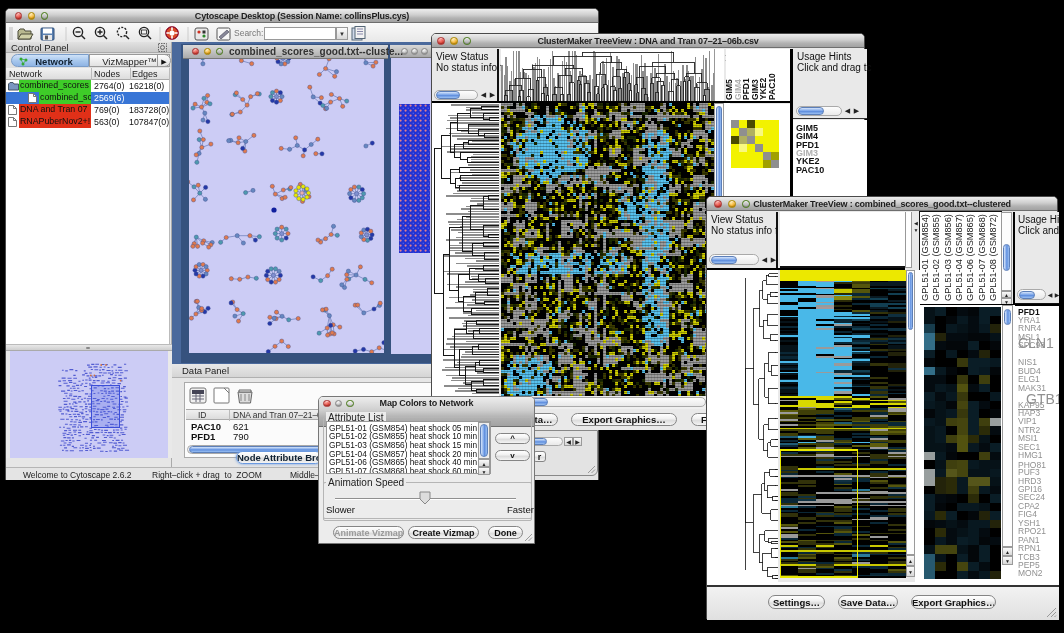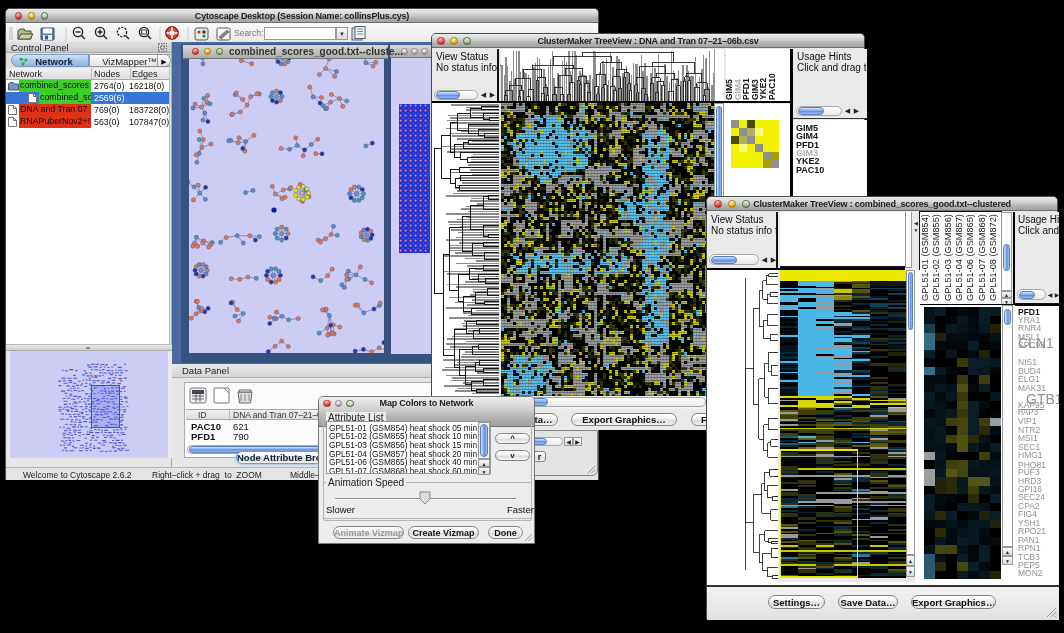--- a/index.html
+++ b/index.html
@@ -1559,21 +1559,21 @@
       <div class="txt" style="left:3px;top:17.9px;font-size:8.5px;color:#909090;">RNR4</div>
       <div class="txt" style="left:3px;top:26.3px;font-size:8.5px;color:#909090;">MSL1</div>
       <div class="txt" style="left:3px;top:34.8px;font-size:8.5px;color:#909090;">SPC98</div>
       <div class="txt" style="left:3px;top:29px;font-size:14px;color:#909090;">CLN1</div>
       <div class="txt" style="left:3px;top:51.7px;font-size:8.5px;color:#909090;">NIS1</div>
       <div class="txt" style="left:3px;top:60.2px;font-size:8.5px;color:#909090;">BUD4</div>
       <div class="txt" style="left:3px;top:68.6px;font-size:8.5px;color:#909090;">ELG1</div>
       <div class="txt" style="left:3px;top:77.1px;font-size:8.5px;color:#909090;">MAK31</div>
       <div class="txt" style="left:11px;top:85.5px;font-size:14px;color:#909090;">GTB1</div>
       <div class="txt" style="left:3px;top:94.0px;font-size:8.5px;color:#909090;text-decoration:underline;">KAP95</div>
-      <div class="txt" style="left:3px;top:102.4px;font-size:8.5px;color:#909090;font-family:Liberation Mono, monospace;">HAP3</div>
+      <div class="txt" style="left:3px;top:102.4px;font-size:8.5px;color:#909090;">HAP3</div>
       <div class="txt" style="left:3px;top:110.9px;font-size:8.5px;color:#909090;">VIP1</div>
       <div class="txt" style="left:3px;top:119.3px;font-size:8.5px;color:#909090;">NTR2</div>
       <div class="txt" style="left:3px;top:127.8px;font-size:8.5px;color:#909090;">MSI1</div>
       <div class="txt" style="left:3px;top:136.2px;font-size:8.5px;color:#909090;">SEC1</div>
       <div class="txt" style="left:3px;top:144.7px;font-size:8.5px;color:#909090;">HMG1</div>
       <div class="txt" style="left:3px;top:154px;font-size:8.5px;color:#909090;">PHO81</div>
       <div class="txt" style="left:3px;top:161.5px;font-size:8.5px;color:#909090;">PUF3</div>
       <div class="txt" style="left:3px;top:170.0px;font-size:8.5px;color:#909090;">HRD3</div>
       <div class="txt" style="left:3px;top:178.4px;font-size:8.5px;color:#909090;">GPI16</div>
       <div class="txt" style="left:3px;top:186.9px;font-size:8.5px;color:#909090;">SEC24</div>

